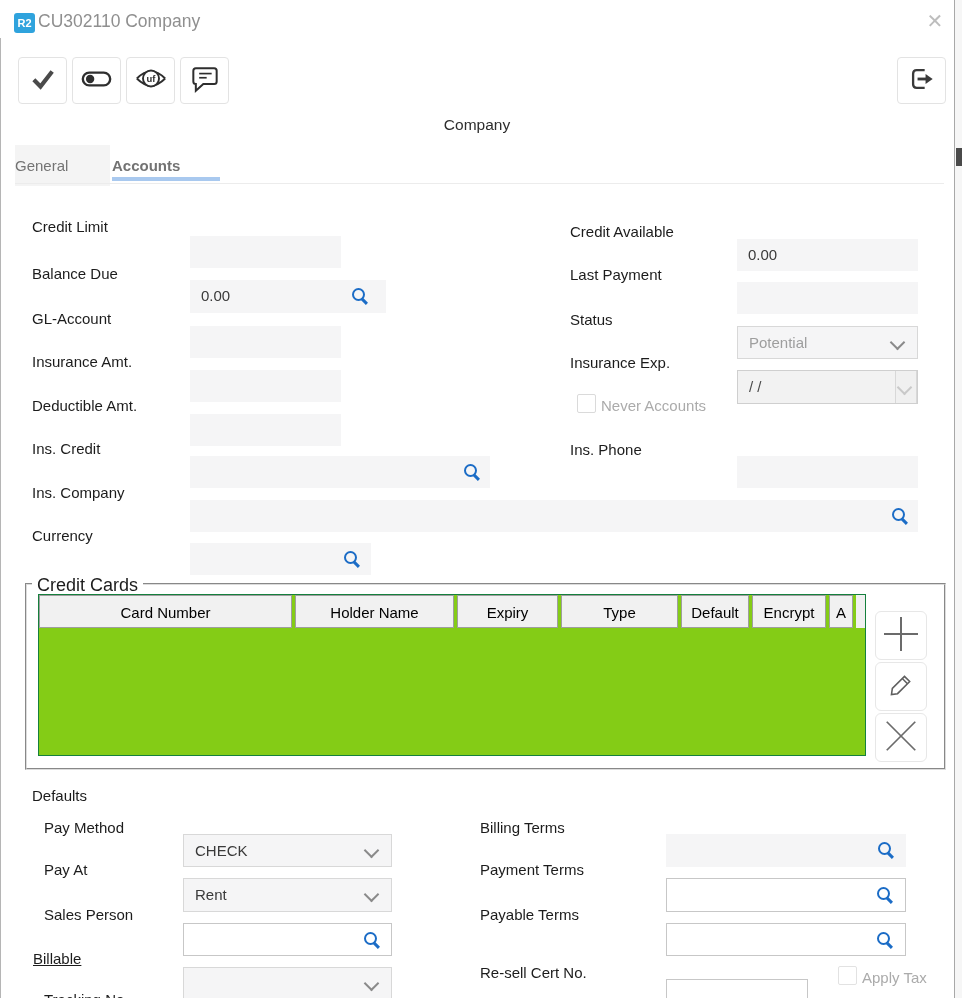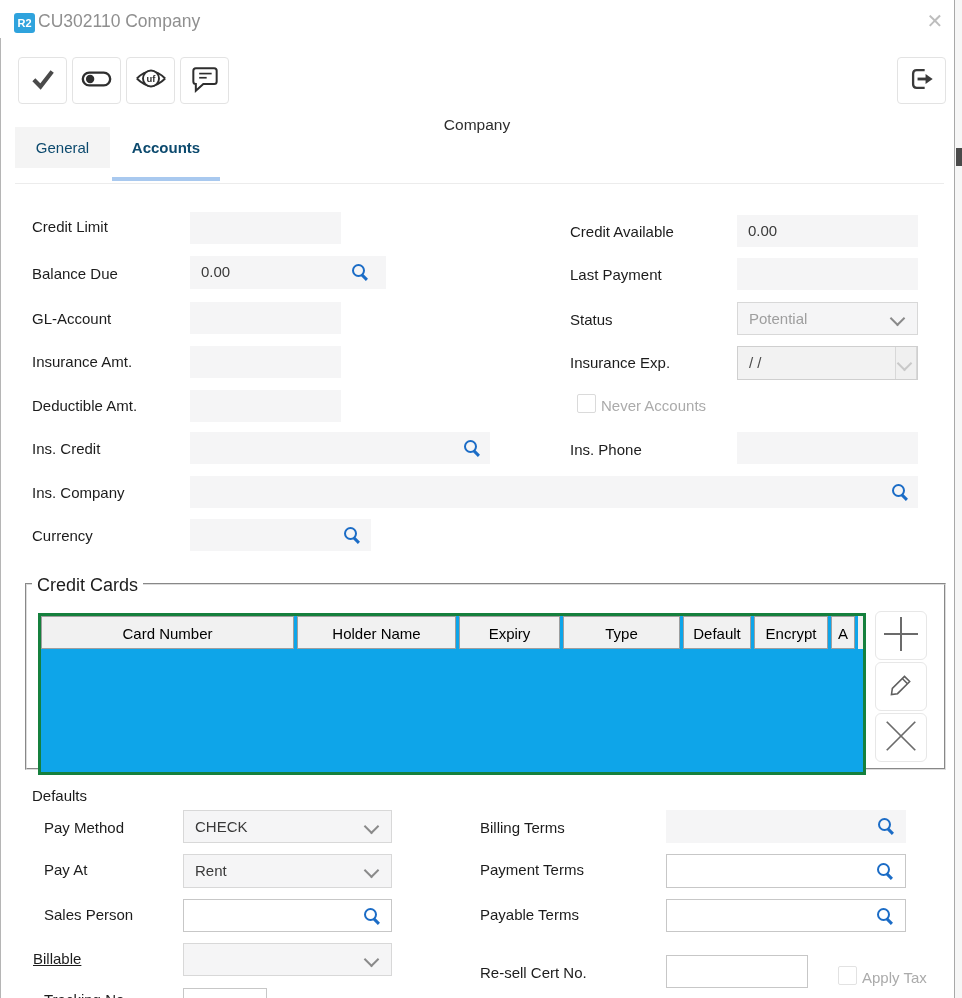--- a/index.html
+++ b/index.html
@@ -14,30 +14,30 @@
   .logo{position:absolute; left:14px; top:13px; width:21px; height:20px; background:#2fa3dd; border-radius:3px;
         color:#fff; font-size:11px; font-weight:bold; text-align:center; line-height:20px;}
   .title{position:absolute; left:38px; top:11px; font-size:17.5px; color:#8f8f8f; white-space:nowrap;}
   .close{position:absolute; left:922px; top:8px; width:26px; height:26px; font-size:20px; color:#bdbdbd;
          text-align:center; line-height:26px; cursor:default;}
   
   .tbtn{position:absolute; top:57px; width:49px; height:47px; background:#fff; border:1px solid #e3e3e3;
         border-radius:4px; box-sizing:border-box; display:flex; align-items:center; justify-content:center;}
   
   .heading{position:absolute; left:0; right:8px; top:116px; text-align:center; font-size:15.5px; color:#2e2e2e;}
-  .tab{position:absolute; top:127px; height:41px; font-size:15px; color:#0c4a6e; text-align:center; line-height:41px;}
+  .tab{position:absolute; top:145px; height:41px; font-size:15px; color:#737373; line-height:41px;}
   .tab.inactive{left:15px; width:95px; background:#f4f4f4;}
   .tab.active{left:112px; width:108px; background:#fff; font-weight:bold;}
   .tab-underline{position:absolute; left:112px; top:177px; width:108px; height:4px; background:#a9c9ef;}
   .tab-divider{position:absolute; left:15px; top:183px; width:929px; height:1px; background:#ececec;}
   
   .lbl{position:absolute; font-size:15px; color:#1c1c1c; white-space:nowrap;}
   .lbl.dim{color:#ababab;}
   .fld{position:absolute; height:32px; background:#f5f5f6; box-sizing:border-box; font-size:15px; color:#3a3a3a;
-       line-height:32px; padding-left:11px; white-space:nowrap; overflow:hidden;}
+       line-height:32px; padding-left:11px; white-space:nowrap; overflow:hidden;margin-top:24px;}
   .fld.boxed{background:#fff; border:1px solid #c7c7c7; line-height:30px;}
   .fld.combo{background:#f5f5f6; border:1px solid #d8d8d8; line-height:31px;}
   .fld .val{display:inline-block;}
   .dim-val{color:#9e9e9e;}
   .date-val{color:#4a4a4a;}
   
   .mag{position:absolute; top:8px; width:17px; height:17px;}
   .mag::before{content:""; position:absolute; left:0; top:0; width:9px; height:9px;
                border:2.4px solid #1b6cc6; border-radius:50%;}
   .mag::after{content:""; position:absolute; left:11px; top:10px; width:2.6px; height:7px;
@@ -47,22 +47,22 @@
         border-right:2px solid #8a8a8a; border-bottom:2px solid #8a8a8a; transform:rotate(45deg);}
   .chev.light{border-color:#c9c9c9;}
   .date-btn{position:absolute; right:0; top:-1px; width:22px; height:34px; border:1px solid #d8d8d8;
             background:#f0f0f0; box-sizing:border-box;}
   .date-btn .chev{right:6px; top:11px;}
   
   .cb{position:absolute; width:19px; height:19px; background:#fff; border:1px solid #dadada; border-radius:2px; box-sizing:border-box;}
   
   .group{position:absolute; left:25px; top:583px; width:921px; height:187px; border:2px groove #dcdcdc; box-sizing:border-box;}
   .legend{position:absolute; left:5px; top:-10px; background:#fff; padding:0 5px; font-size:18px; color:#1c1c1c;}
-  .grid-box{position:absolute; left:11px; top:28px; width:828px; height:162px; border:3px solid #15803d;
-            box-sizing:border-box; background:#0ea5e9;}
+  .grid-box{position:absolute; left:11px; top:9px; width:828px; height:162px; border:1px solid #15803d;
+            box-sizing:border-box; background:#84cc16;}
   .hdr-row{display:flex; gap:3px;}
   .hdr-cell{height:33px; line-height:33px; text-align:center; background:#f1f1f1; border:1px solid #9e9e9e;
             box-sizing:border-box; font-size:15px; color:#000; overflow:hidden; white-space:nowrap; flex:none;}
   .hdr-fill{flex:1; background:#f0f0f0; height:33px;}
   .side-btn{position:absolute; left:848px; width:52px; height:49px; background:#fff; border:1px solid #e7e7e7;
             border-radius:6px; box-sizing:border-box; display:flex; align-items:center; justify-content:center;}
   
   .section-h{position:absolute; font-size:15px; color:#1c1c1c;}
 </style>
 </head>

